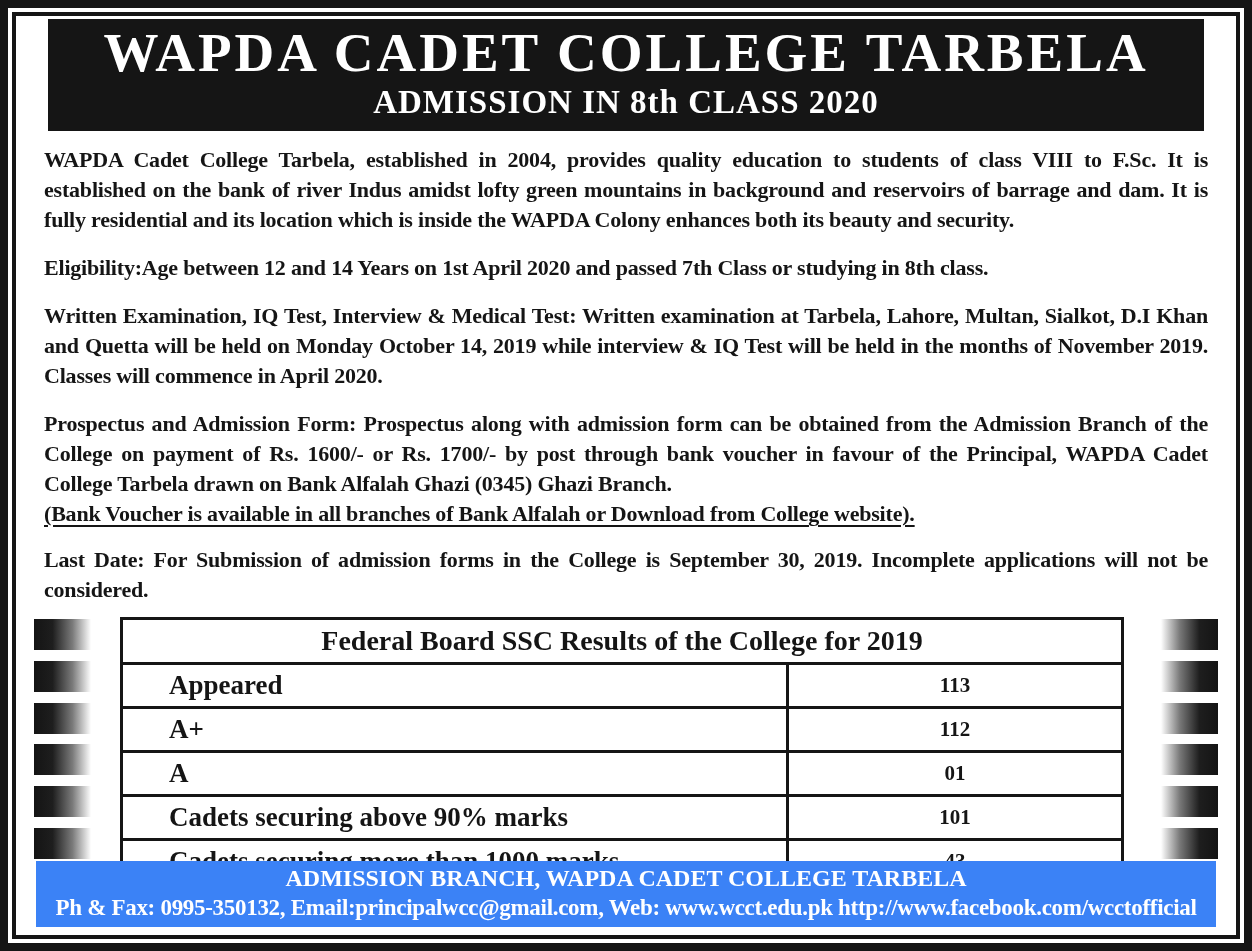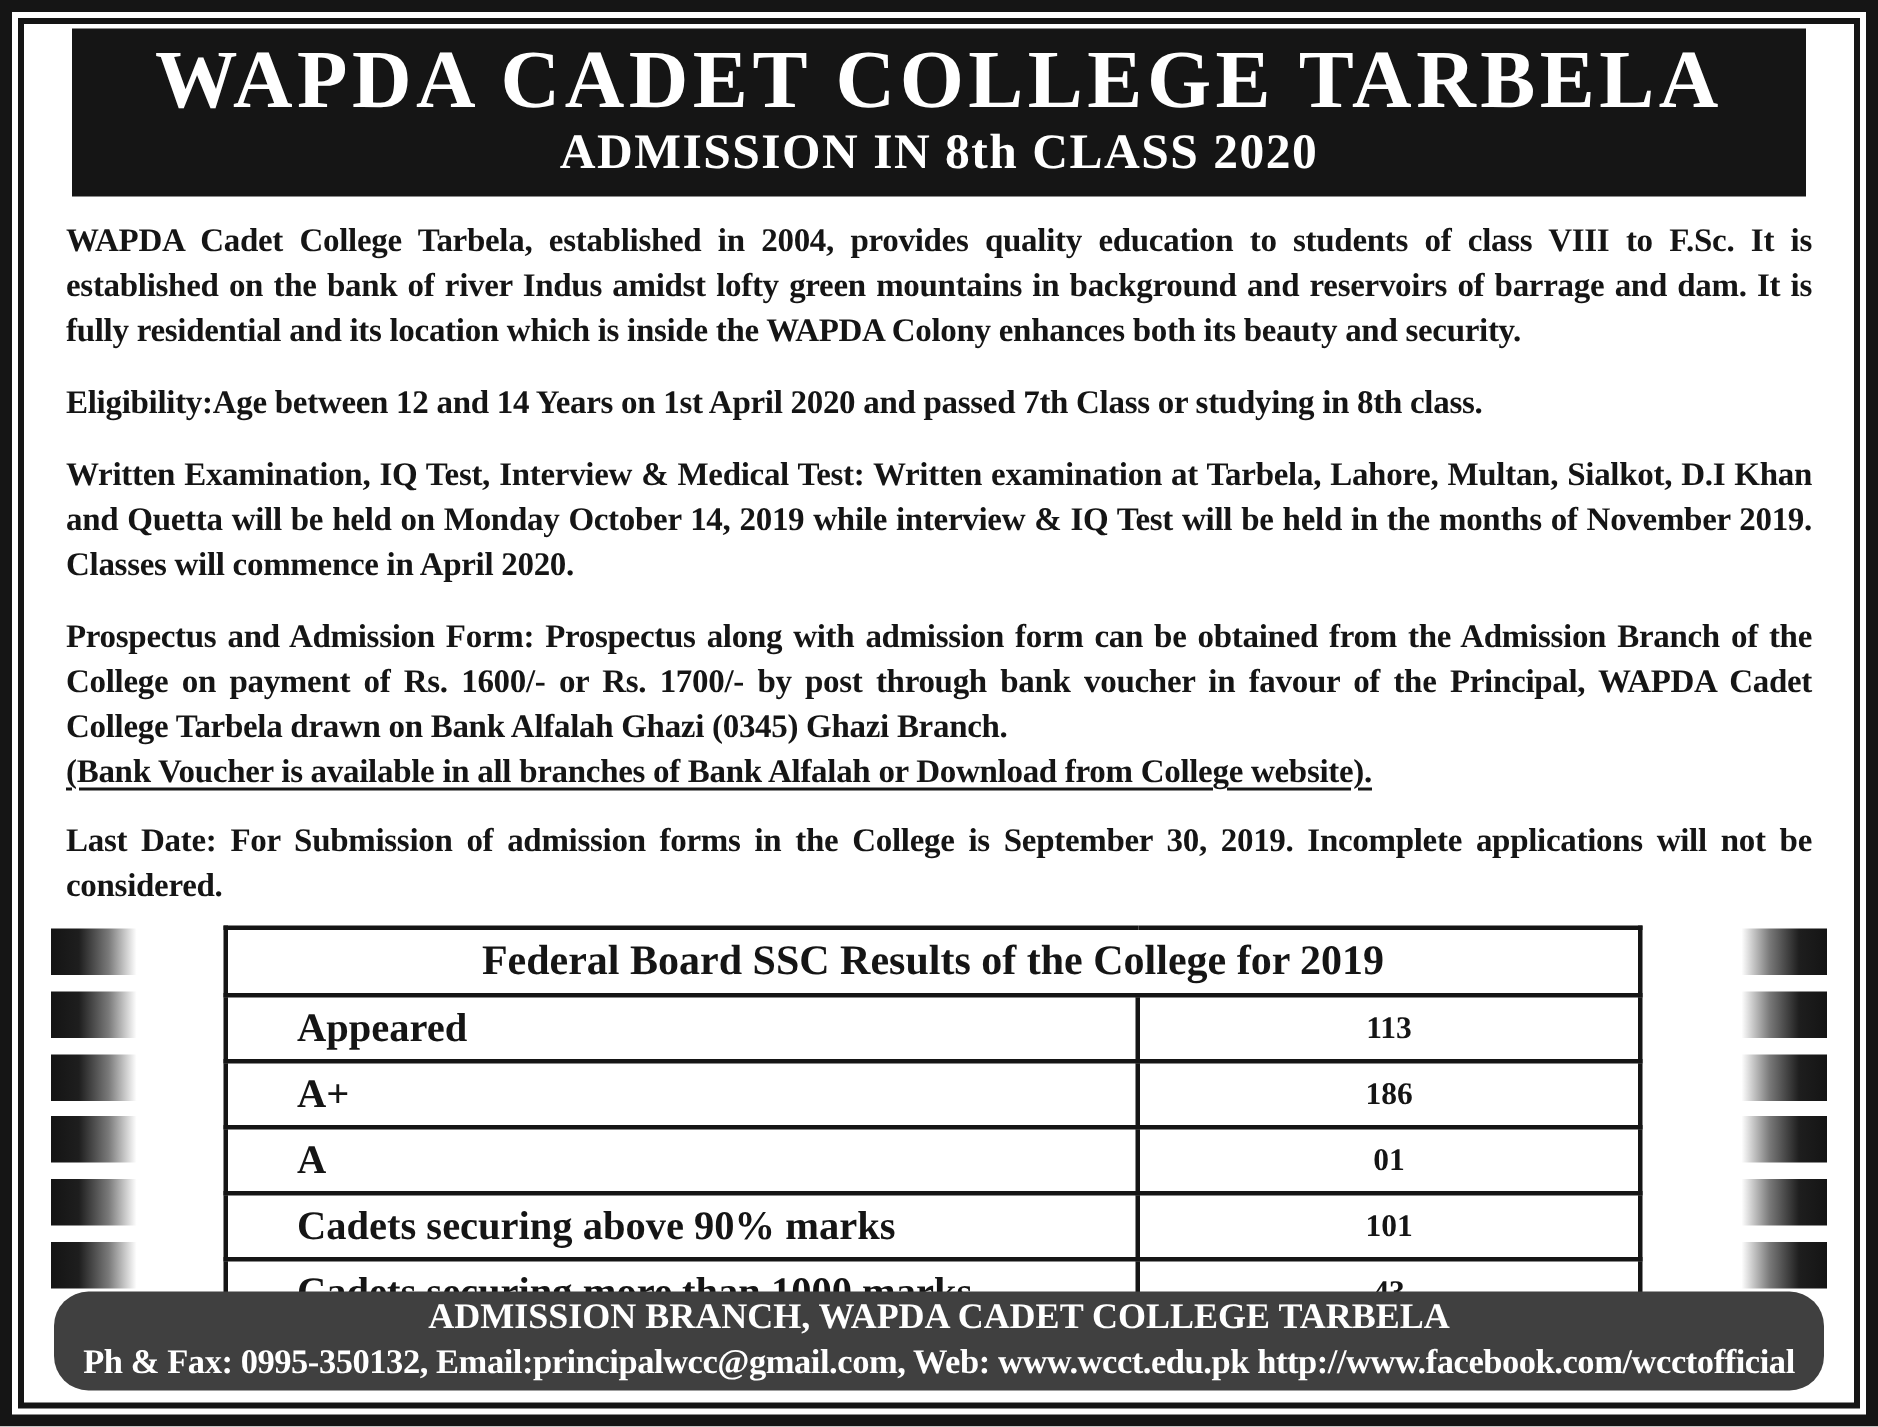--- a/index.html
+++ b/index.html
@@ -69,21 +69,20 @@
     text-underline-offset:4px;
     text-decoration-thickness:2px;
   }
   .p-last{margin-top:16px;}
   
   .results-band{
     margin:12px -10px 0;
     height:244px;
     display:flex;
     align-items:stretch;
-    gap:29px;
   }
   .bars{
     width:62px;
     display:flex;flex-direction:column;
     justify-content:space-between;
     padding:2px 0;
     box-sizing:border-box;
   }
   .bar{height:31px;}
   .bars-left .bar{background:linear-gradient(90deg,#141414 0%,#1e1e1e 30%,#7a7a7a 62%,#ffffff 92%);}
@@ -109,25 +108,24 @@
     height:39px;
   }
   .results-table .t-value{
     width:330px;
     text-align:center;
     font-size:21px;
   }
   
   .footer{
     margin:auto -8px 22px;
-    background:#404040;
+    background:#3b82f6;
     color:#ffffff;
     text-align:center;
     padding:3px 0 5px;
-    border-radius:23px;
   }
   .footer .f-line1{
     font-weight:bold;
     font-size:24px;
     line-height:29px;
     white-space:nowrap;
   }
   .footer .f-line2{
     font-weight:bold;
     font-size:23px;
@@ -175,21 +173,21 @@
         <tbody>
           <tr>
             <td class="t-title" colspan="2">Federal Board SSC Results of the College for 2019</td>
           </tr>
           <tr>
             <td class="t-label">Appeared</td>
             <td class="t-value">113</td>
           </tr>
           <tr>
             <td class="t-label">A+</td>
-            <td class="t-value">186</td>
+            <td class="t-value">112</td>
           </tr>
           <tr>
             <td class="t-label">A</td>
             <td class="t-value">01</td>
           </tr>
           <tr>
             <td class="t-label">Cadets securing above 90% marks</td>
             <td class="t-value">101</td>
           </tr>
           <tr>

